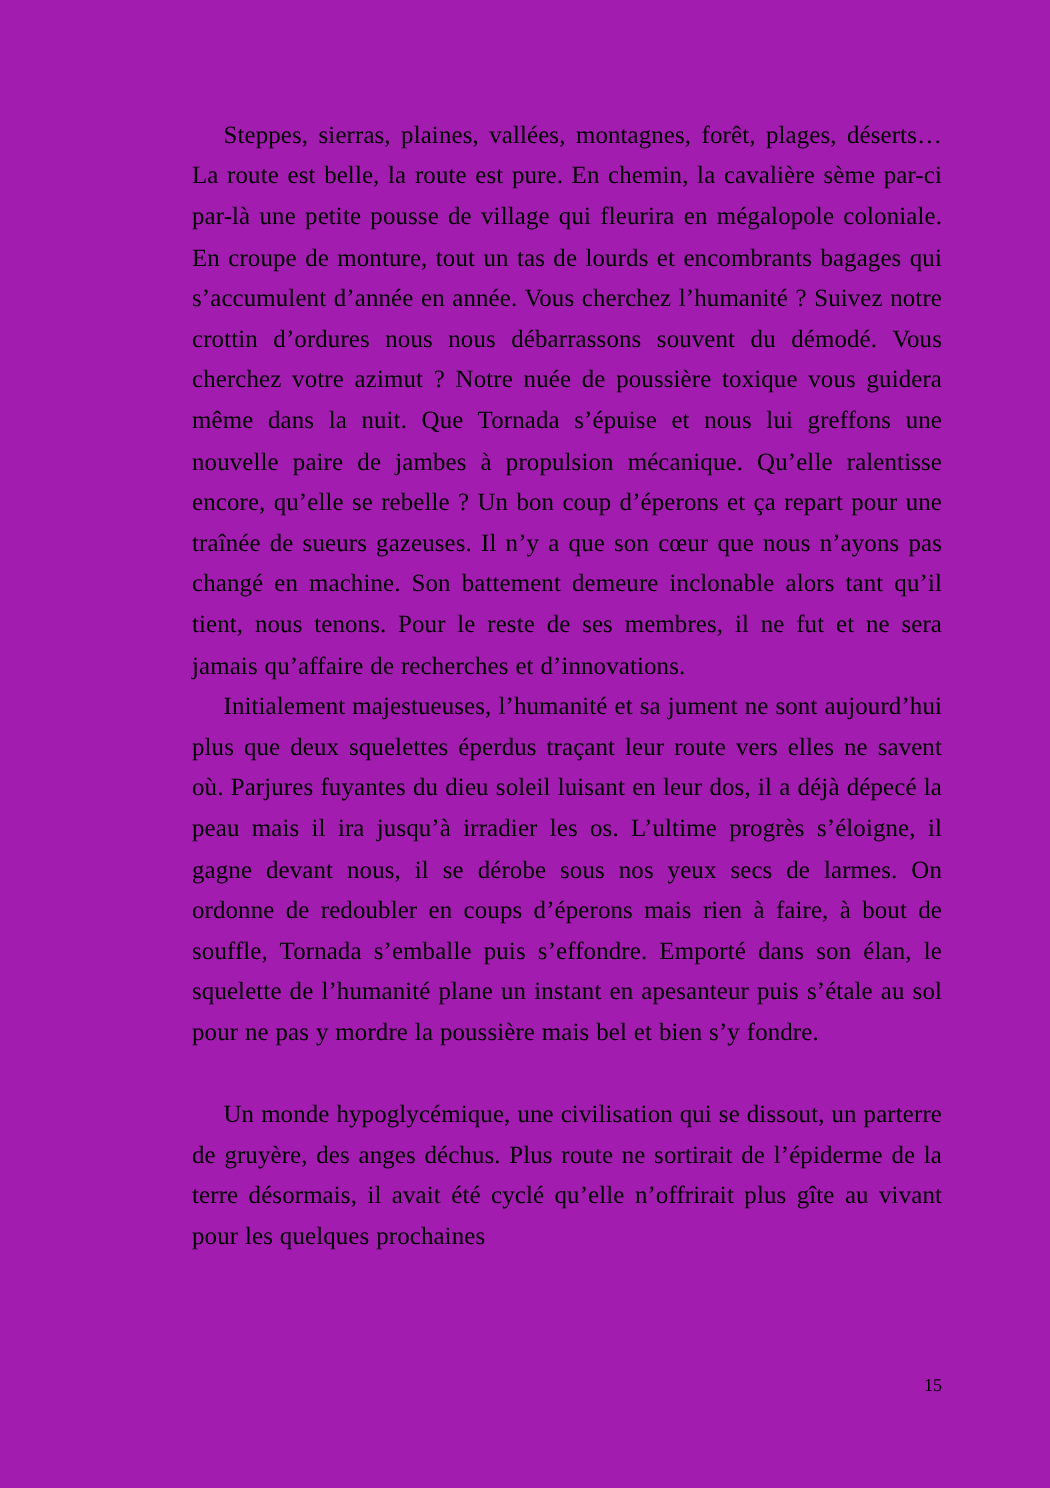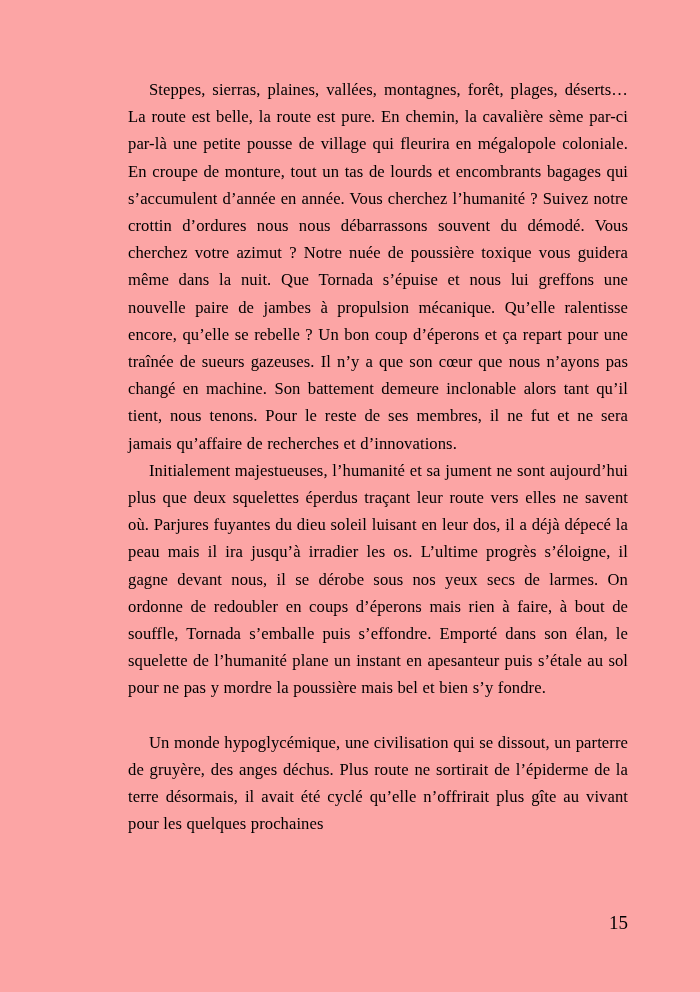--- a/index.html
+++ b/index.html
@@ -16,21 +16,21 @@
     color: #000000;
     -webkit-font-smoothing: antialiased;
   }
 
   .page {
     position: absolute;
     left: 0;
     top: 0;
     width: 700px;
     height: 992px;
-    background: #fca5a5;
+    background: #a21caf;
   }
 
   .text-column {
     position: absolute;
     left: 128px;
     top: 76px;
     width: 500px;
   }
 
   .para {
@@ -49,21 +49,21 @@
   .para.gap-before {
     margin-top: 27.2px;
   }
 
   .page-number {
     position: absolute;
     left: 128px;
     width: 500px;
     top: 913px;
     text-align: right;
-    font-size: 19px;
+    font-size: 12px;
     line-height: 20px;
     font-family: "Liberation Serif", "DejaVu Serif", serif;
   }
 </style>
 </head>
 <body>
 
 <div class="page">
 
   <div class="text-column">

